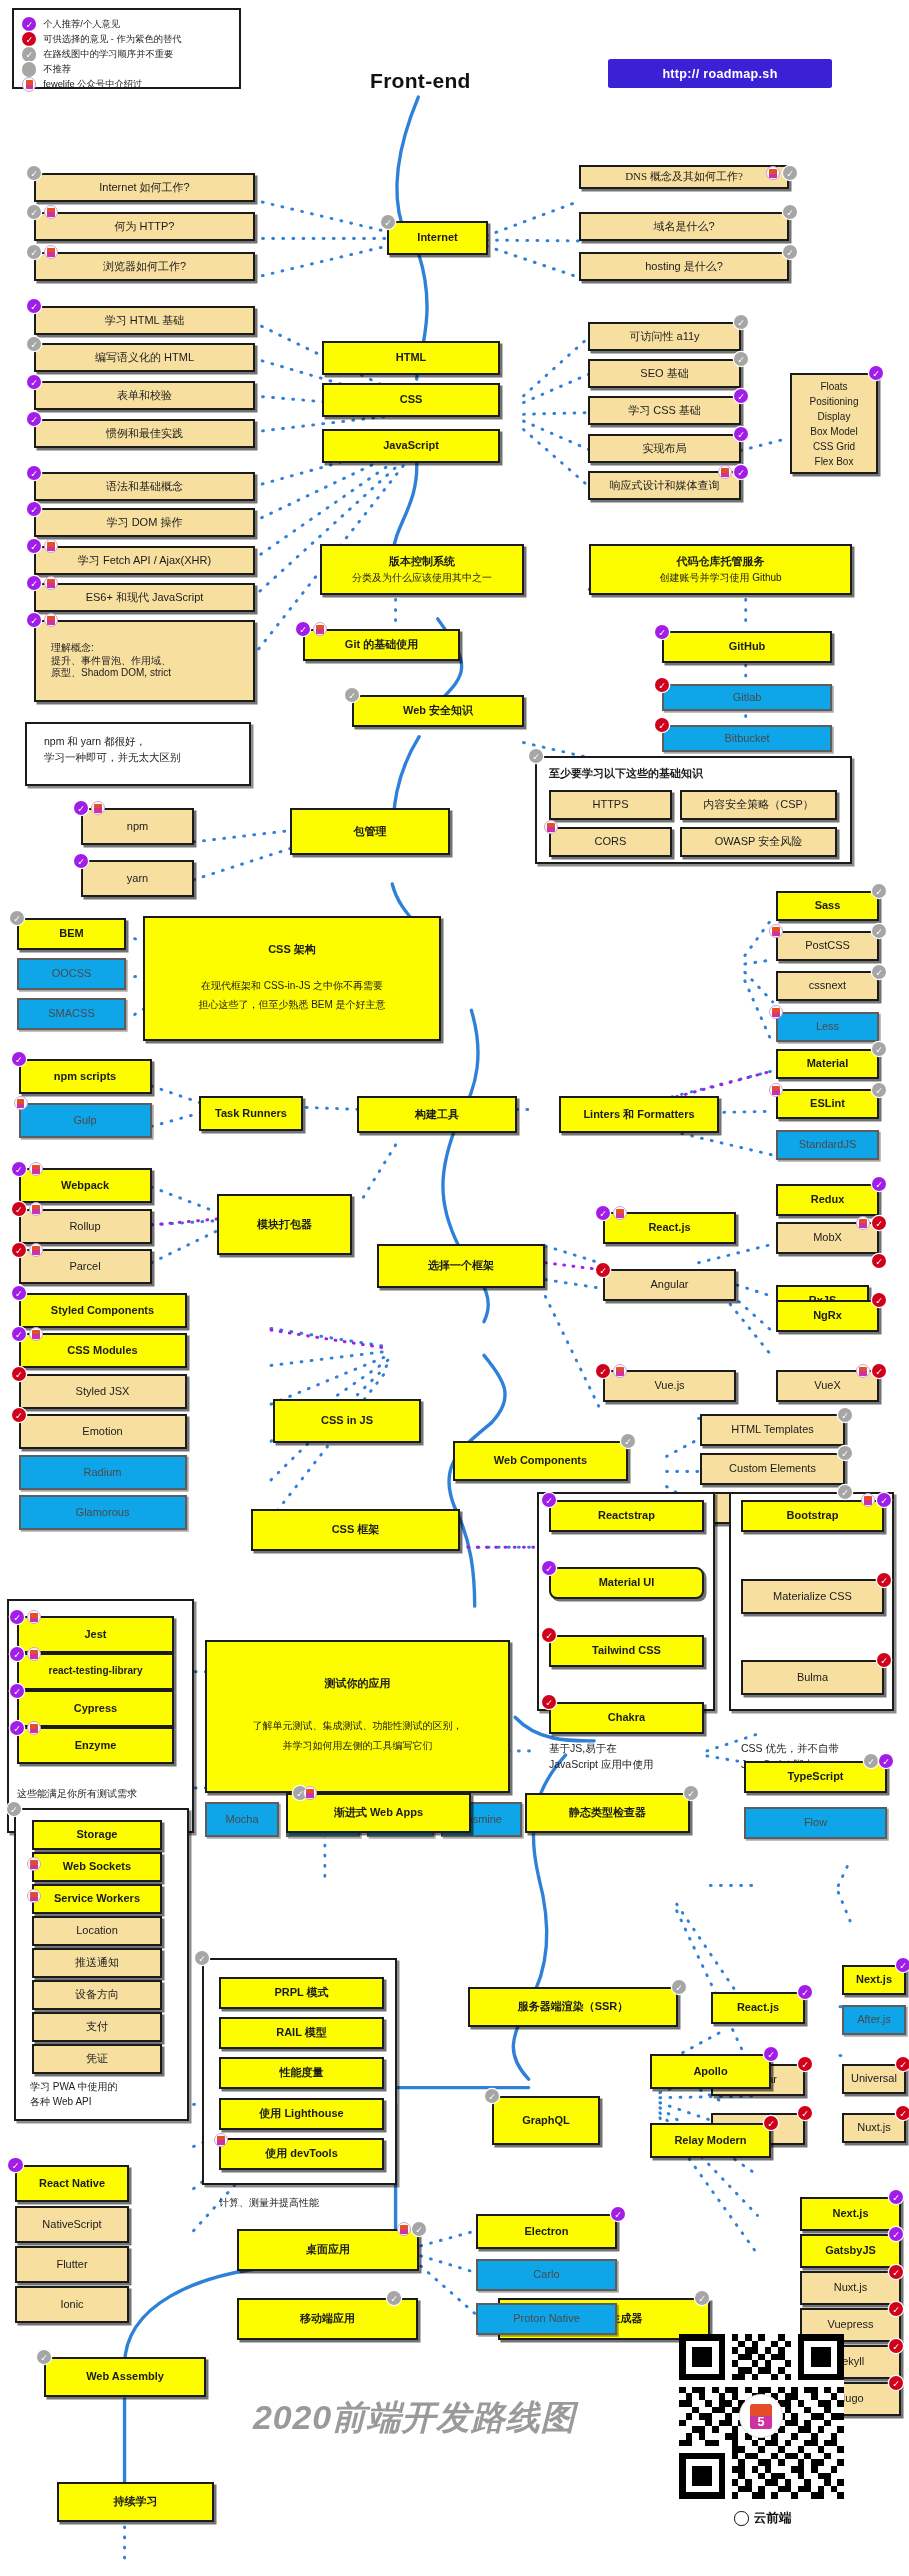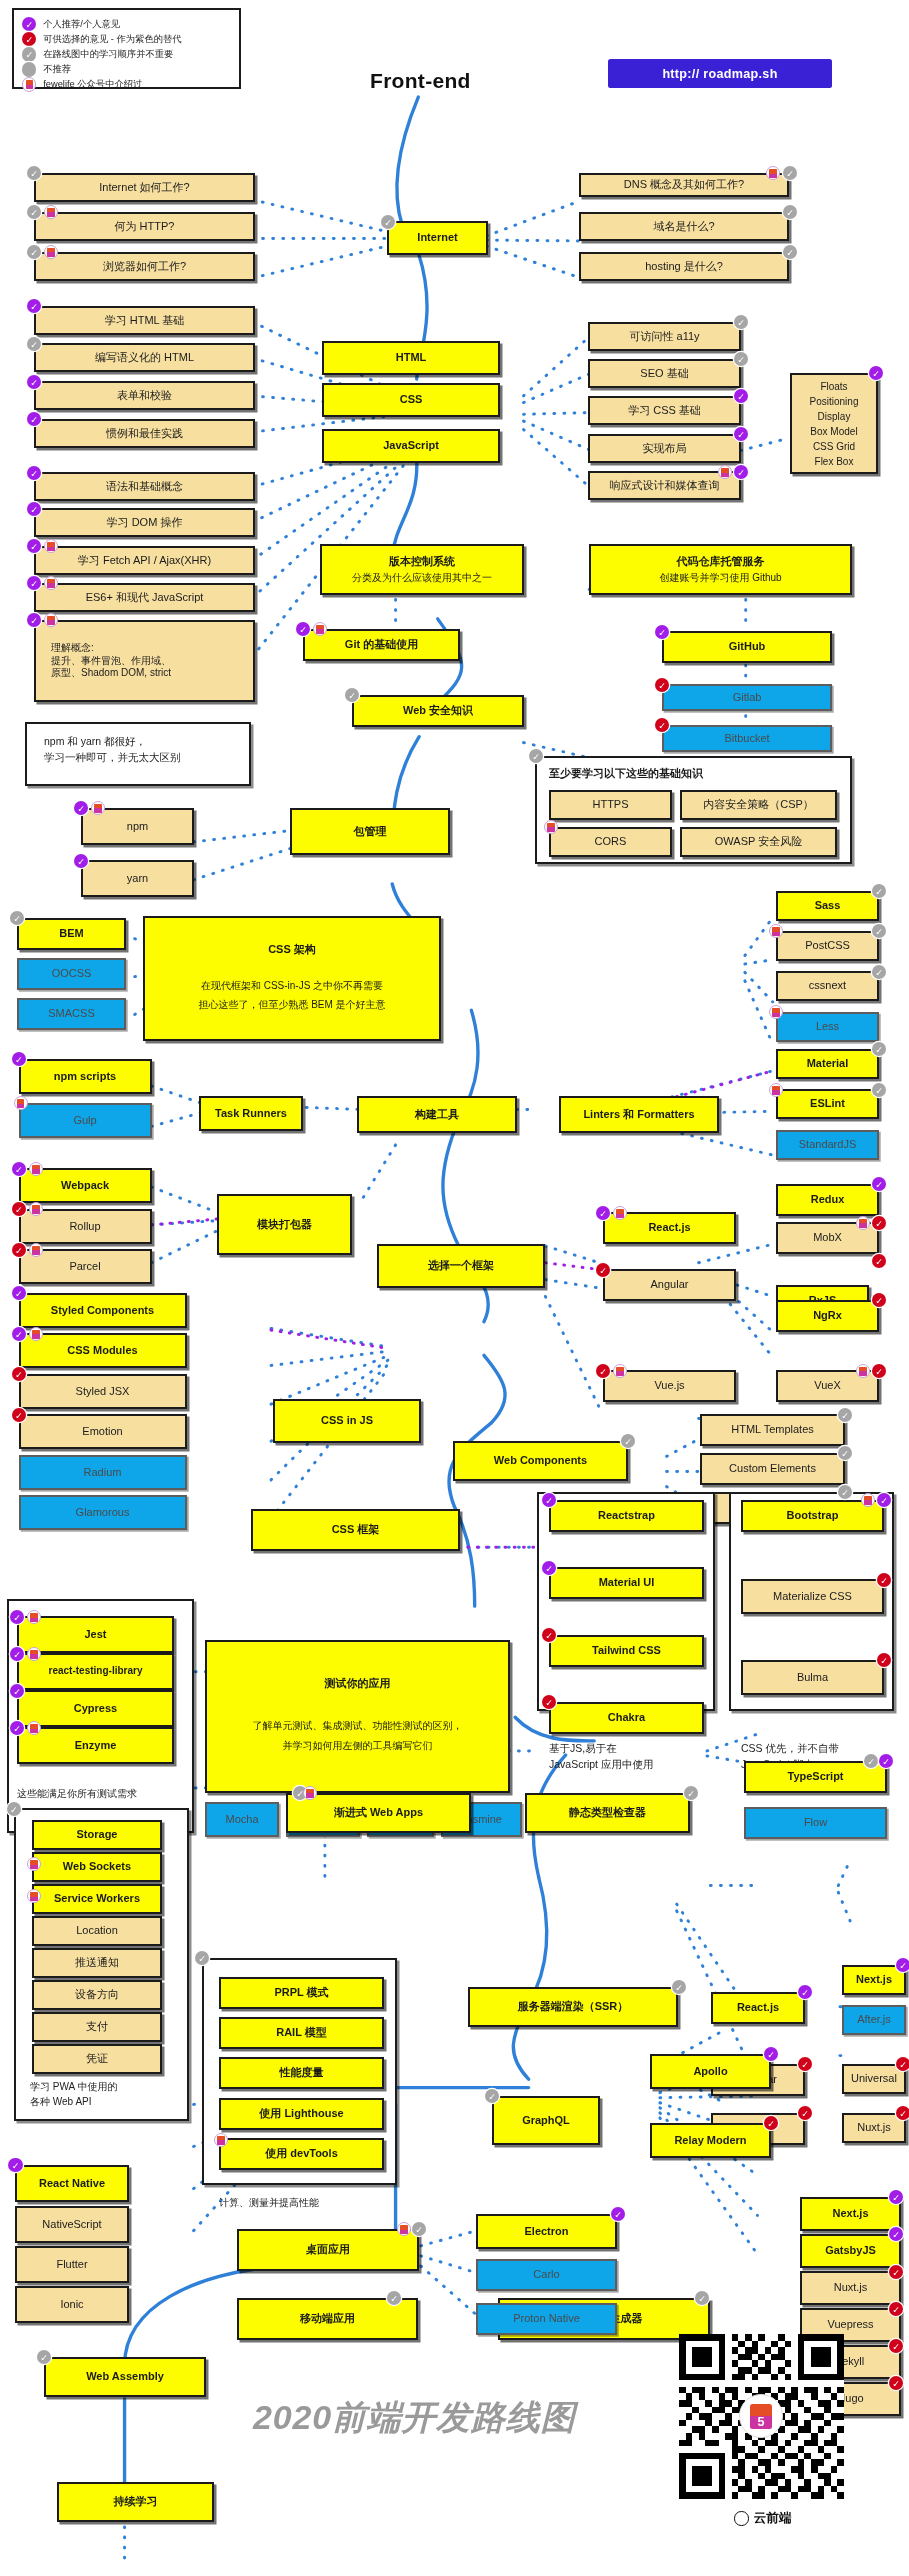--- a/index.html
+++ b/index.html
@@ -299,21 +299,21 @@
 
   <div class="node n-sub" style="left:34px;  top:252px; width:221px; height:29px;">浏览器如何工作?</div>
   <div class="badge b-gray" style="left:27px; top:245px;">✓</div>
   <div class="badge b-html" style="left:44px; top:245px;">
       <i></i>
     </div>
 
   <div class="node n-main" style="left:387px; top:221px; width:101px; height:34px;">Internet</div>
   <div class="badge b-gray" style="left:381px; top:215px;">✓</div>
 
-  <div class="node n-sub" style="left:579px; top:173px; width:210px; height:24px;">DNS 概念及其如何工作?</div>
+  <div class="node n-sub" style="left:579px; top:165px; width:210px; height:24px;font-family:Liberation Serif, serif;">DNS 概念及其如何工作?</div>
   <div class="badge b-gray" style="left:783px; top:166px;">✓</div>
   <div class="badge b-html" style="left:766px; top:166px;">
       <i></i>
     </div>
 
   <div class="node n-sub" style="left:579px; top:212px; width:210px; height:29px;">域名是什么?</div>
   <div class="badge b-gray" style="left:783px; top:205px;">✓</div>
 
   <div class="node n-sub" style="left:579px; top:252px; width:210px; height:29px;">hosting 是什么?</div>
   <div class="badge b-gray" style="left:783px; top:245px;">✓</div>
@@ -575,21 +575,21 @@
   <div class="node n-sub" style="left:700px; top:1453px; width:145px; height:32px;">Custom Elements</div>
   <div class="badge b-gray" style="left:838px; top:1446px;">✓</div>
   <div class="node n-sub" style="left:700px; top:1492px; width:145px; height:32px;">Shadow DOM</div>
   <div class="badge b-gray" style="left:838px; top:1485px;">✓</div>
 
   <div class="node n-main" style="left:251px; top:1509px; width:209px; height:42px;">CSS 框架</div>
 
   <div class="panel" style="left:537px; top:1492px; width:178px; height:219px;"></div>
   <div class="node n-main" style="left:549px; top:1500px; width:155px; height:32px;">Reactstrap</div>
   <div class="badge b-purple" style="left:542px; top:1493px;">✓</div>
-  <div class="node n-main" style="left:549px; top:1567px; width:155px; height:32px;">Material UI</div>
+  <div class="node n-main" style="left:549px; top:1567px; width:155px; height:32px;border-radius:8px;">Material UI</div>
   <div class="badge b-purple" style="left:542px; top:1561px;">✓</div>
   <div class="node n-main" style="left:549px; top:1635px; width:155px; height:32px;">Tailwind CSS</div>
   <div class="badge b-red" style="left:542px; top:1628px;">✓</div>
   <div class="node n-main" style="left:549px; top:1702px; width:155px; height:32px;">Chakra</div>
   <div class="badge b-red" style="left:542px; top:1695px;">✓</div>
   <div class="panel-note" style="left:549px; top:1741px; width:165px;">基于JS,易于在
 JavaScript 应用中使用</div>
 
   <div class="panel" style="left:729px; top:1492px; width:165px; height:219px;"></div>
   <div class="node n-main" style="left:741px; top:1500px; width:143px; height:32px;">Bootstrap</div>

